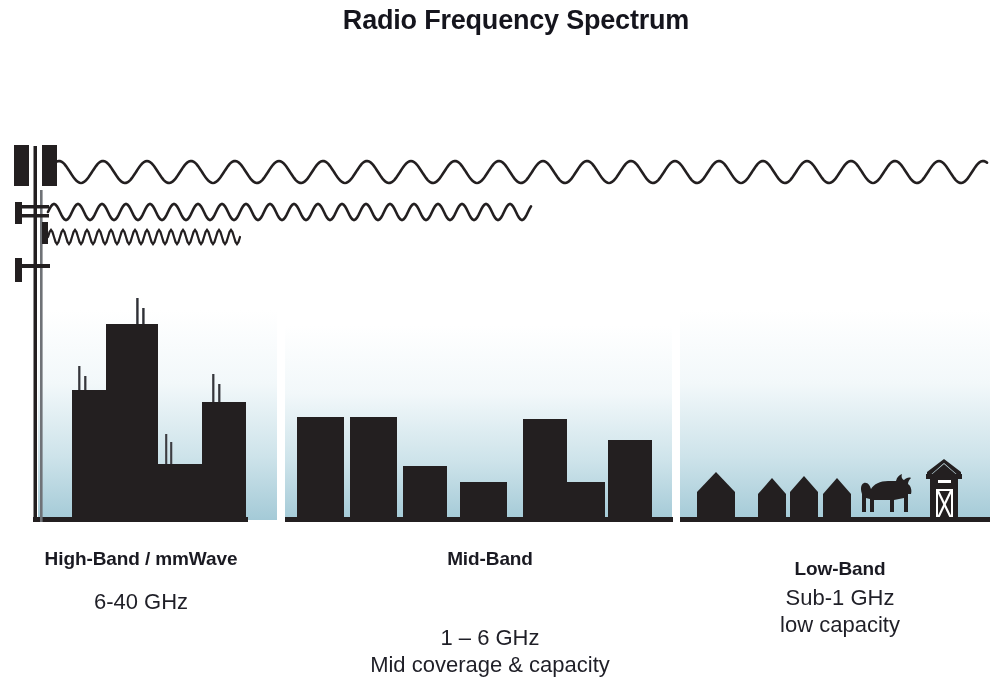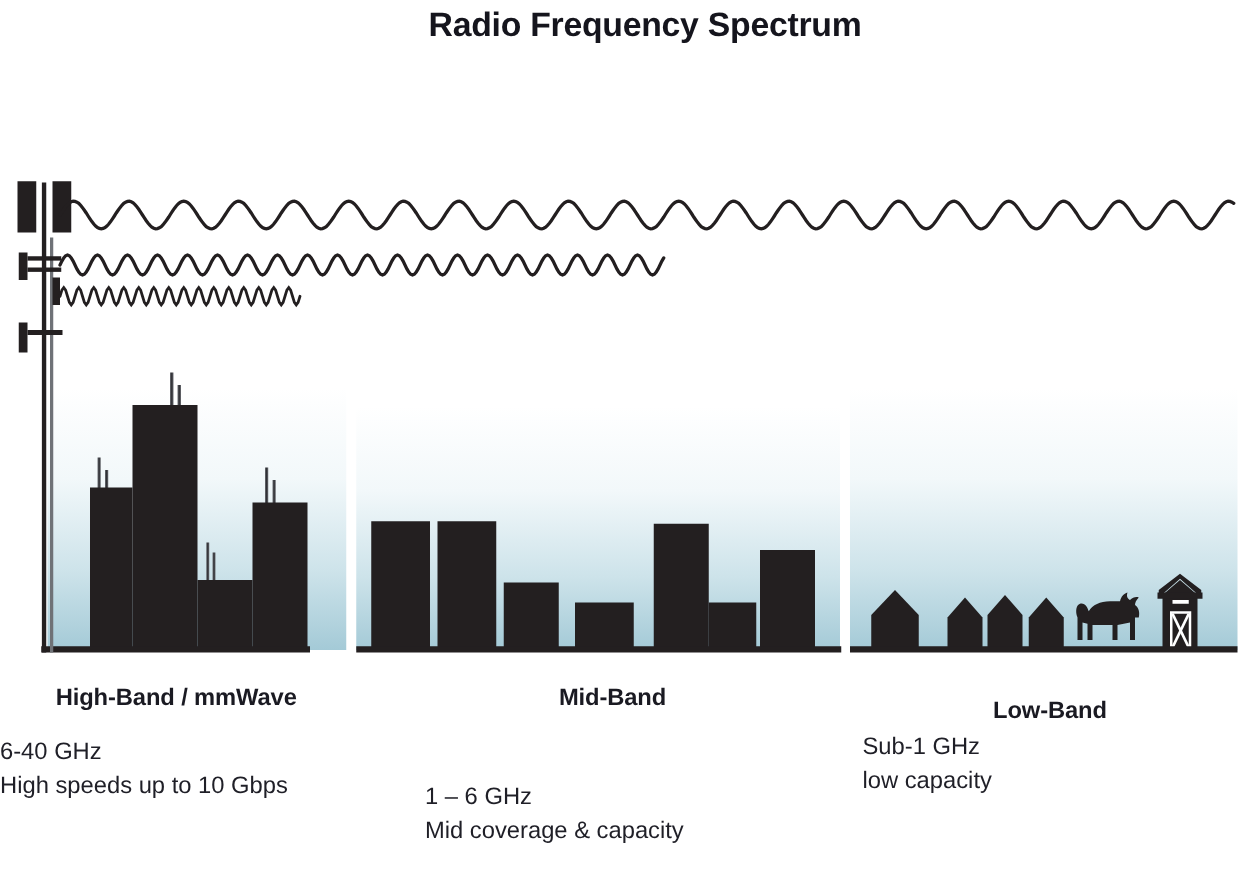--- a/index.html
+++ b/index.html
@@ -30,21 +30,22 @@
   .band-label{
     position:absolute;
     text-align:center;
     font-size:19px;
     font-weight:bold;
     color:#1a1a22;
     letter-spacing:-0.1px;
   }
   .band-desc{
     position:absolute;
-    font-size:19px;
+    text-align:center;
+    font-size:22px;
     font-weight:normal;
     color:#1f1f27;
     line-height:27px;
   }
   .band-desc div{white-space:nowrap;}
 
   
   #lbl-high{left:0px;  top:548px; width:282px;}
   #lbl-mid {left:340px;top:548px; width:300px;}
   #lbl-low {left:690px;top:548px; width:300px;margin-top:10px;}
@@ -163,21 +164,20 @@
       <path id="wave-high" d="M48.0,237.0 L49.5,232.1 L51.0,230.0 L52.5,232.1 L54.0,237.0 L55.5,241.9 L57.0,244.0 L58.5,241.9 L60.0,237.0 L61.5,232.1 L63.0,230.0 L64.5,232.1 L66.0,237.0 L67.5,241.9 L69.0,244.0 L70.5,241.9 L72.0,237.0 L73.5,232.1 L75.0,230.0 L76.5,232.1 L78.0,237.0 L79.5,241.9 L81.0,244.0 L82.5,241.9 L84.0,237.0 L85.5,232.1 L87.0,230.0 L88.5,232.1 L90.0,237.0 L91.5,241.9 L93.0,244.0 L94.5,241.9 L96.0,237.0 L97.5,232.1 L99.0,230.0 L100.5,232.1 L102.0,237.0 L103.5,241.9 L105.0,244.0 L106.5,241.9 L108.0,237.0 L109.5,232.1 L111.0,230.0 L112.5,232.1 L114.0,237.0 L115.5,241.9 L117.0,244.0 L118.5,241.9 L120.0,237.0 L121.5,232.1 L123.0,230.0 L124.5,232.1 L126.0,237.0 L127.5,241.9 L129.0,244.0 L130.5,241.9 L132.0,237.0 L133.5,232.1 L135.0,230.0 L136.5,232.1 L138.0,237.0 L139.5,241.9 L141.0,244.0 L142.5,241.9 L144.0,237.0 L145.5,232.1 L147.0,230.0 L148.5,232.1 L150.0,237.0 L151.5,241.9 L153.0,244.0 L154.5,241.9 L156.0,237.0 L157.5,232.1 L159.0,230.0 L160.5,232.1 L162.0,237.0 L163.5,241.9 L165.0,244.0 L166.5,241.9 L168.0,237.0 L169.5,232.1 L171.0,230.0 L172.5,232.1 L174.0,237.0 L175.5,241.9 L177.0,244.0 L178.5,241.9 L180.0,237.0 L181.5,232.1 L183.0,230.0 L184.5,232.1 L186.0,237.0 L187.5,241.9 L189.0,244.0 L190.5,241.9 L192.0,237.0 L193.5,232.1 L195.0,230.0 L196.5,232.1 L198.0,237.0 L199.5,241.9 L201.0,244.0 L202.5,241.9 L204.0,237.0 L205.5,232.1 L207.0,230.0 L208.5,232.1 L210.0,237.0 L211.5,241.9 L213.0,244.0 L214.5,241.9 L216.0,237.0 L217.5,232.1 L219.0,230.0 L220.5,232.1 L222.0,237.0 L223.5,241.9 L225.0,244.0 L226.5,241.9 L228.0,237.0 L229.5,232.1 L231.0,230.0 L232.5,232.1 L234.0,237.0 L235.5,241.9 L237.0,244.0 L238.5,241.9 L240.0,237.0" stroke-width="2.2"></path>
     </g>
   </svg>
 
   <div class="band-label" id="lbl-mid">Mid-Band</div>
   <div class="band-label" id="lbl-high">High-Band / mmWave</div>
   <div class="band-label" id="lbl-low">Low-Band</div>
 
   <div class="band-desc" id="desc-high">
     <div>6-40 GHz</div>
-    <div>High speeds up to 10 Gbps</div>
   </div>
   <div class="band-desc" id="desc-mid">
     <div>1 – 6 GHz</div>
     <div>Mid coverage &amp; capacity</div>
   </div>
   <div class="band-desc" id="desc-low">
     <div>Sub-1 GHz</div>
     <div>low capacity</div>
   </div>
 

